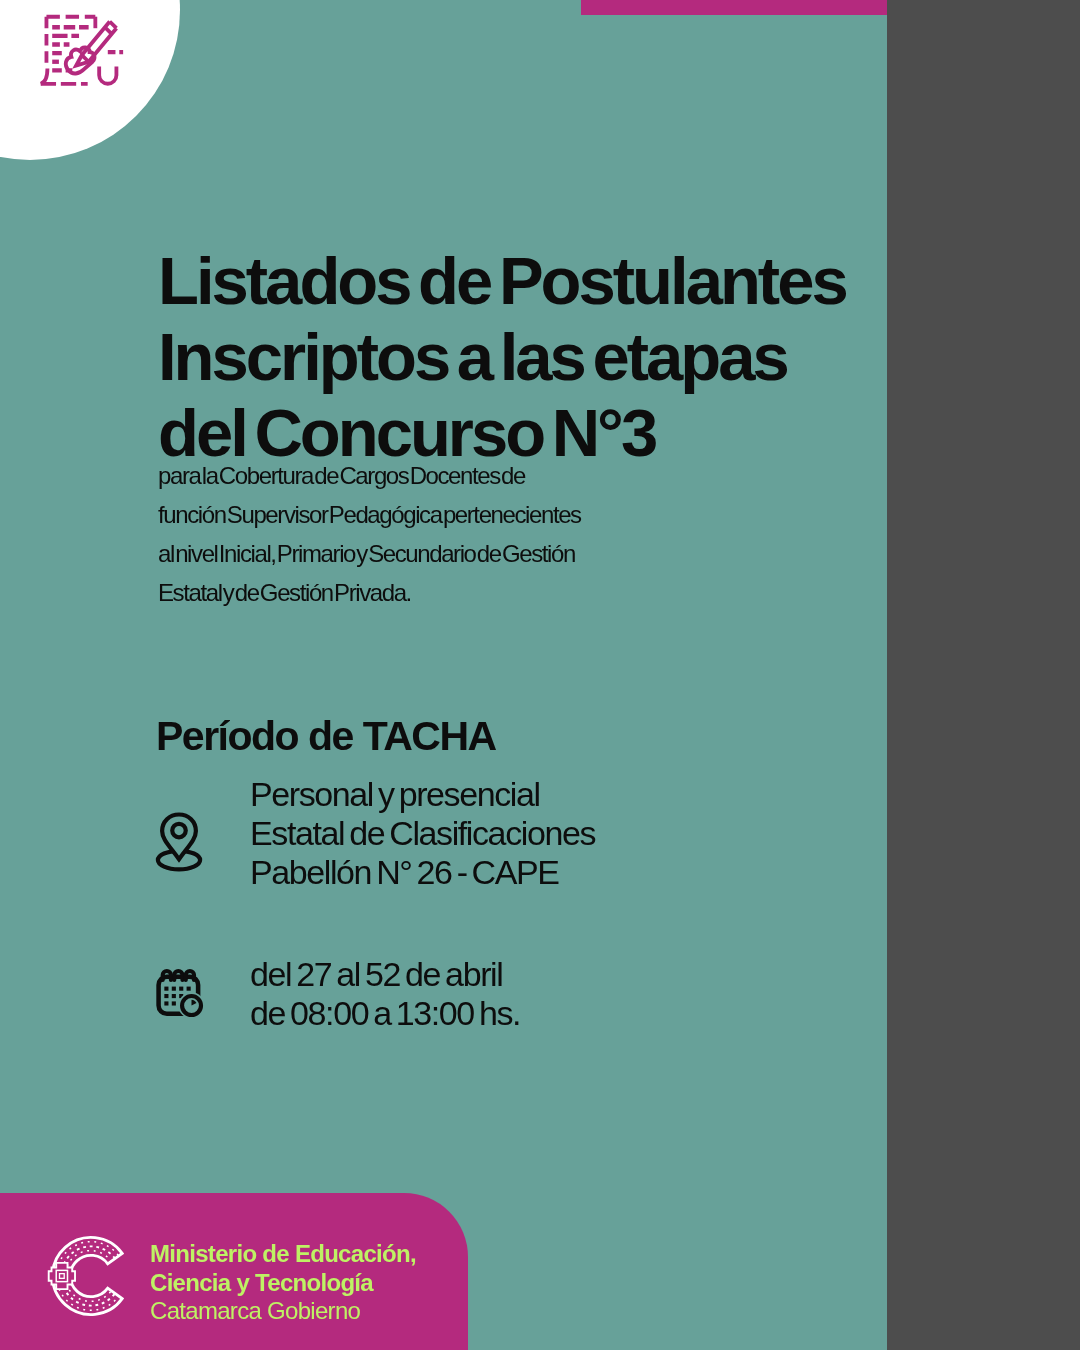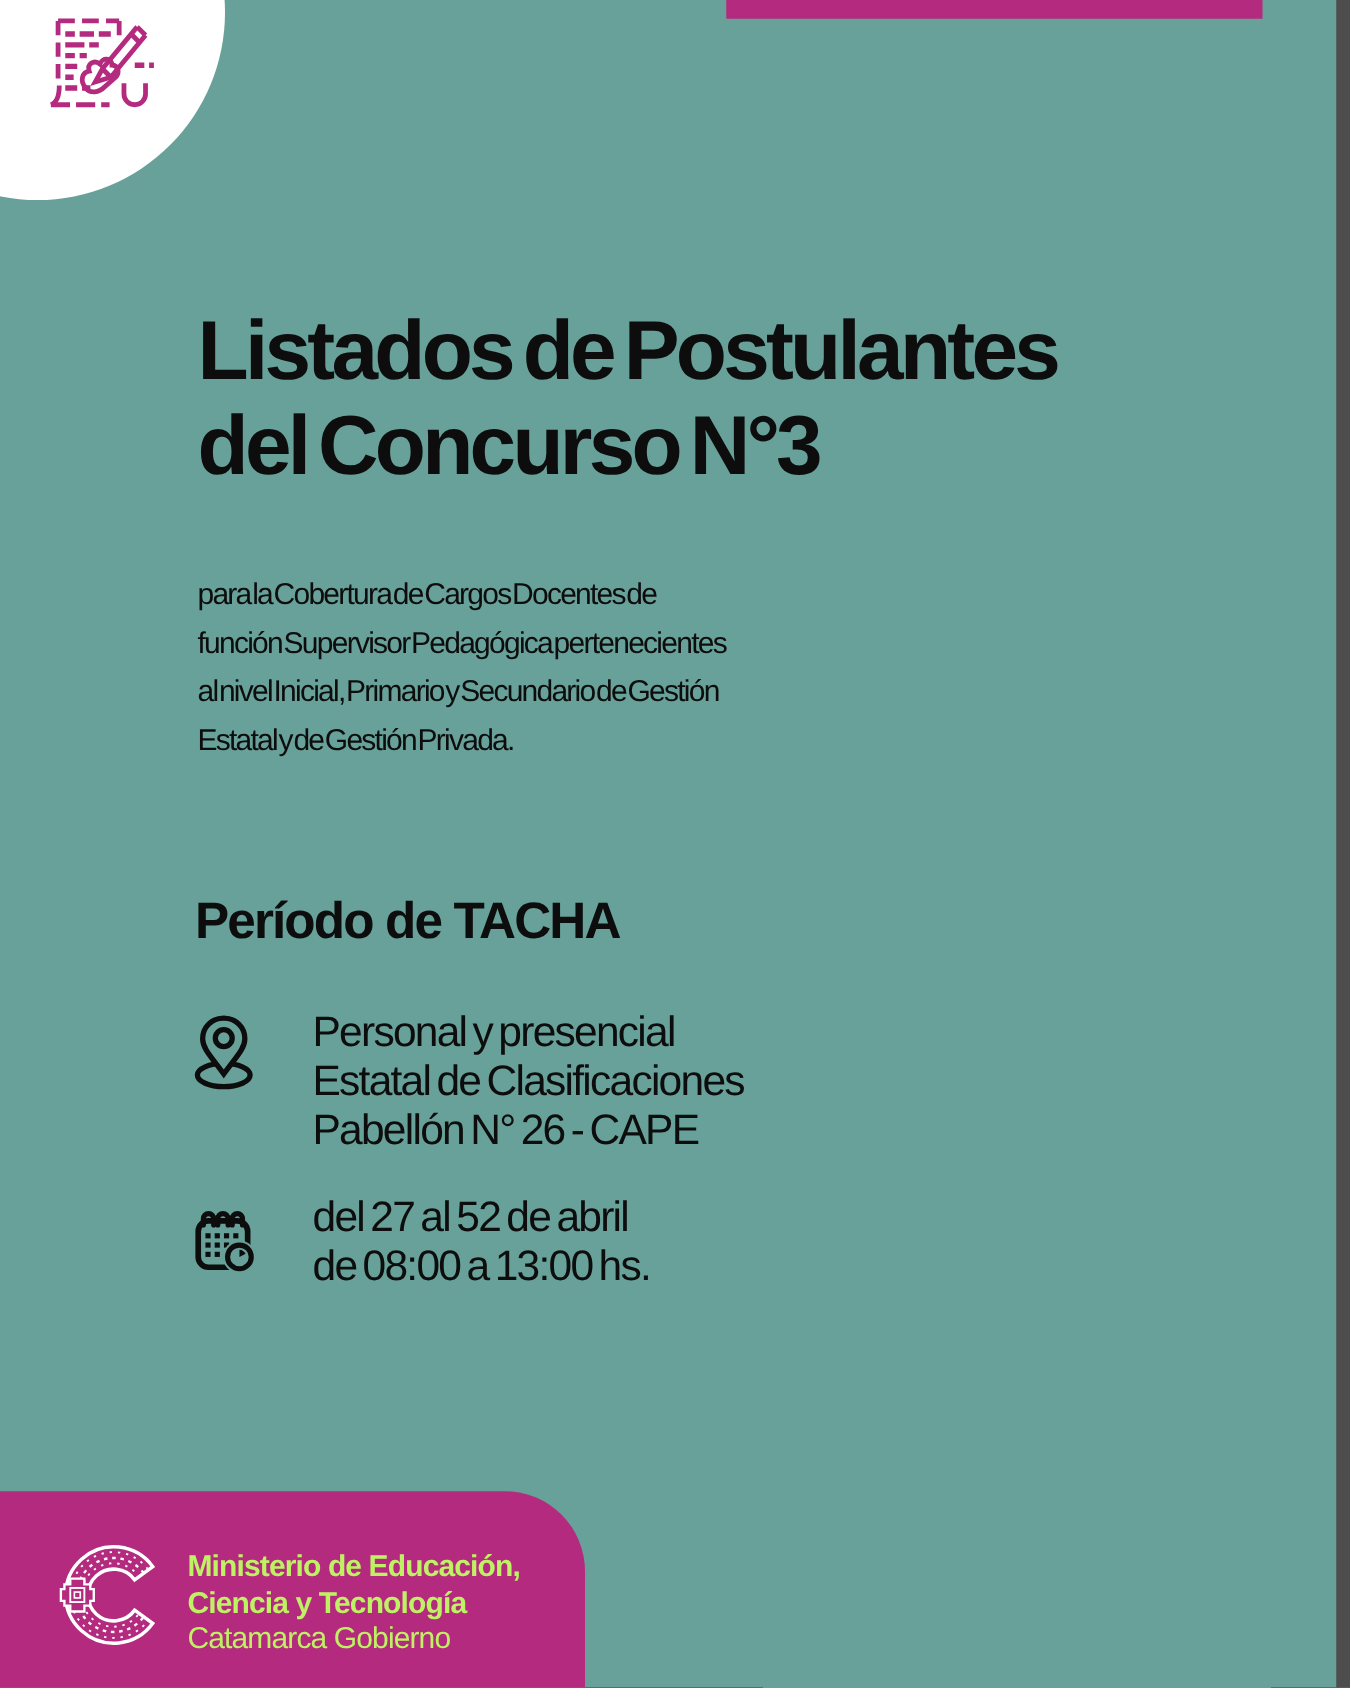--- a/index.html
+++ b/index.html
@@ -1,17 +1,17 @@
 <!DOCTYPE html>
 <html><head>
 <meta charset="utf-8">
 <style>
   html,body{margin:0;padding:0;background:#4d4d4d;}
   .poster{
-    position:relative;width:1069px;height:1350px;overflow:hidden;
+    position:relative;width:887px;height:1350px;overflow:hidden;
     background:#67a199;
     font-family:"Liberation Sans",sans-serif;
     color:#0d0d0d;
   }
   
   .corner-circle{
     position:absolute;left:-120px;top:-140px;width:300px;height:300px;
     border-radius:50%;background:#ffffff;
   }
   .corner-icon{position:absolute;left:34px;top:10px;}
@@ -27,21 +27,21 @@
     position:absolute;left:158px;top:456px;
     font-size:24px;line-height:39px;font-weight:normal;
     letter-spacing:-1.4px;word-spacing:-4px;white-space:nowrap;
   }
   .period-heading{
     position:absolute;left:156px;top:713px;
     font-size:41px;font-weight:bold;letter-spacing:-1.5px;white-space:nowrap;
   }
   .pin-icon{position:absolute;left:152px;top:810px;}
   .location-text{
-    position:absolute;left:250px;top:807px;
+    position:absolute;left:250px;top:775px;
     font-size:34px;line-height:39px;letter-spacing:-1.4px;word-spacing:-3px;white-space:nowrap;
   }
   .cal-icon{position:absolute;left:152px;top:966px;}
   .schedule-text{
     position:absolute;left:250px;top:955px;
     font-size:34px;line-height:39px;letter-spacing:-1.4px;word-spacing:-3px;white-space:nowrap;
   }
   
   .footer{
     position:absolute;left:0;top:1193px;width:468px;height:157px;
@@ -80,20 +80,21 @@
       <path d="M50,47 L44,58 L57,54 Z"></path>
       <path d="M36,63 C31,57 33,50 39,49 C37,43 43,39 48,43 C50,37 58,38 58,44 C63,44 65,50 61,54 L52,62 C47,67 40,68 36,63 Z"></path>
       <path d="M68,59 V68 A9,9 0 0 0 86,68 V59"></path>
     </g>
   </svg>
 
   <div class="top-bar"></div>
 
   <div class="title">
     <div>Listados de Postulantes</div>
+    <div>Inscriptos a las etapas</div>
     <div>del Concurso N°3</div>
   </div>
 
   <div class="subtitle">
     <div>para la Cobertura de Cargos Docentes de</div>
     <div>función Supervisor Pedagógica pertenecientes</div>
     <div>al nivel Inicial, Primario y Secundario de Gestión</div>
     <div>Estatal y de Gestión Privada.</div>
   </div>
 

